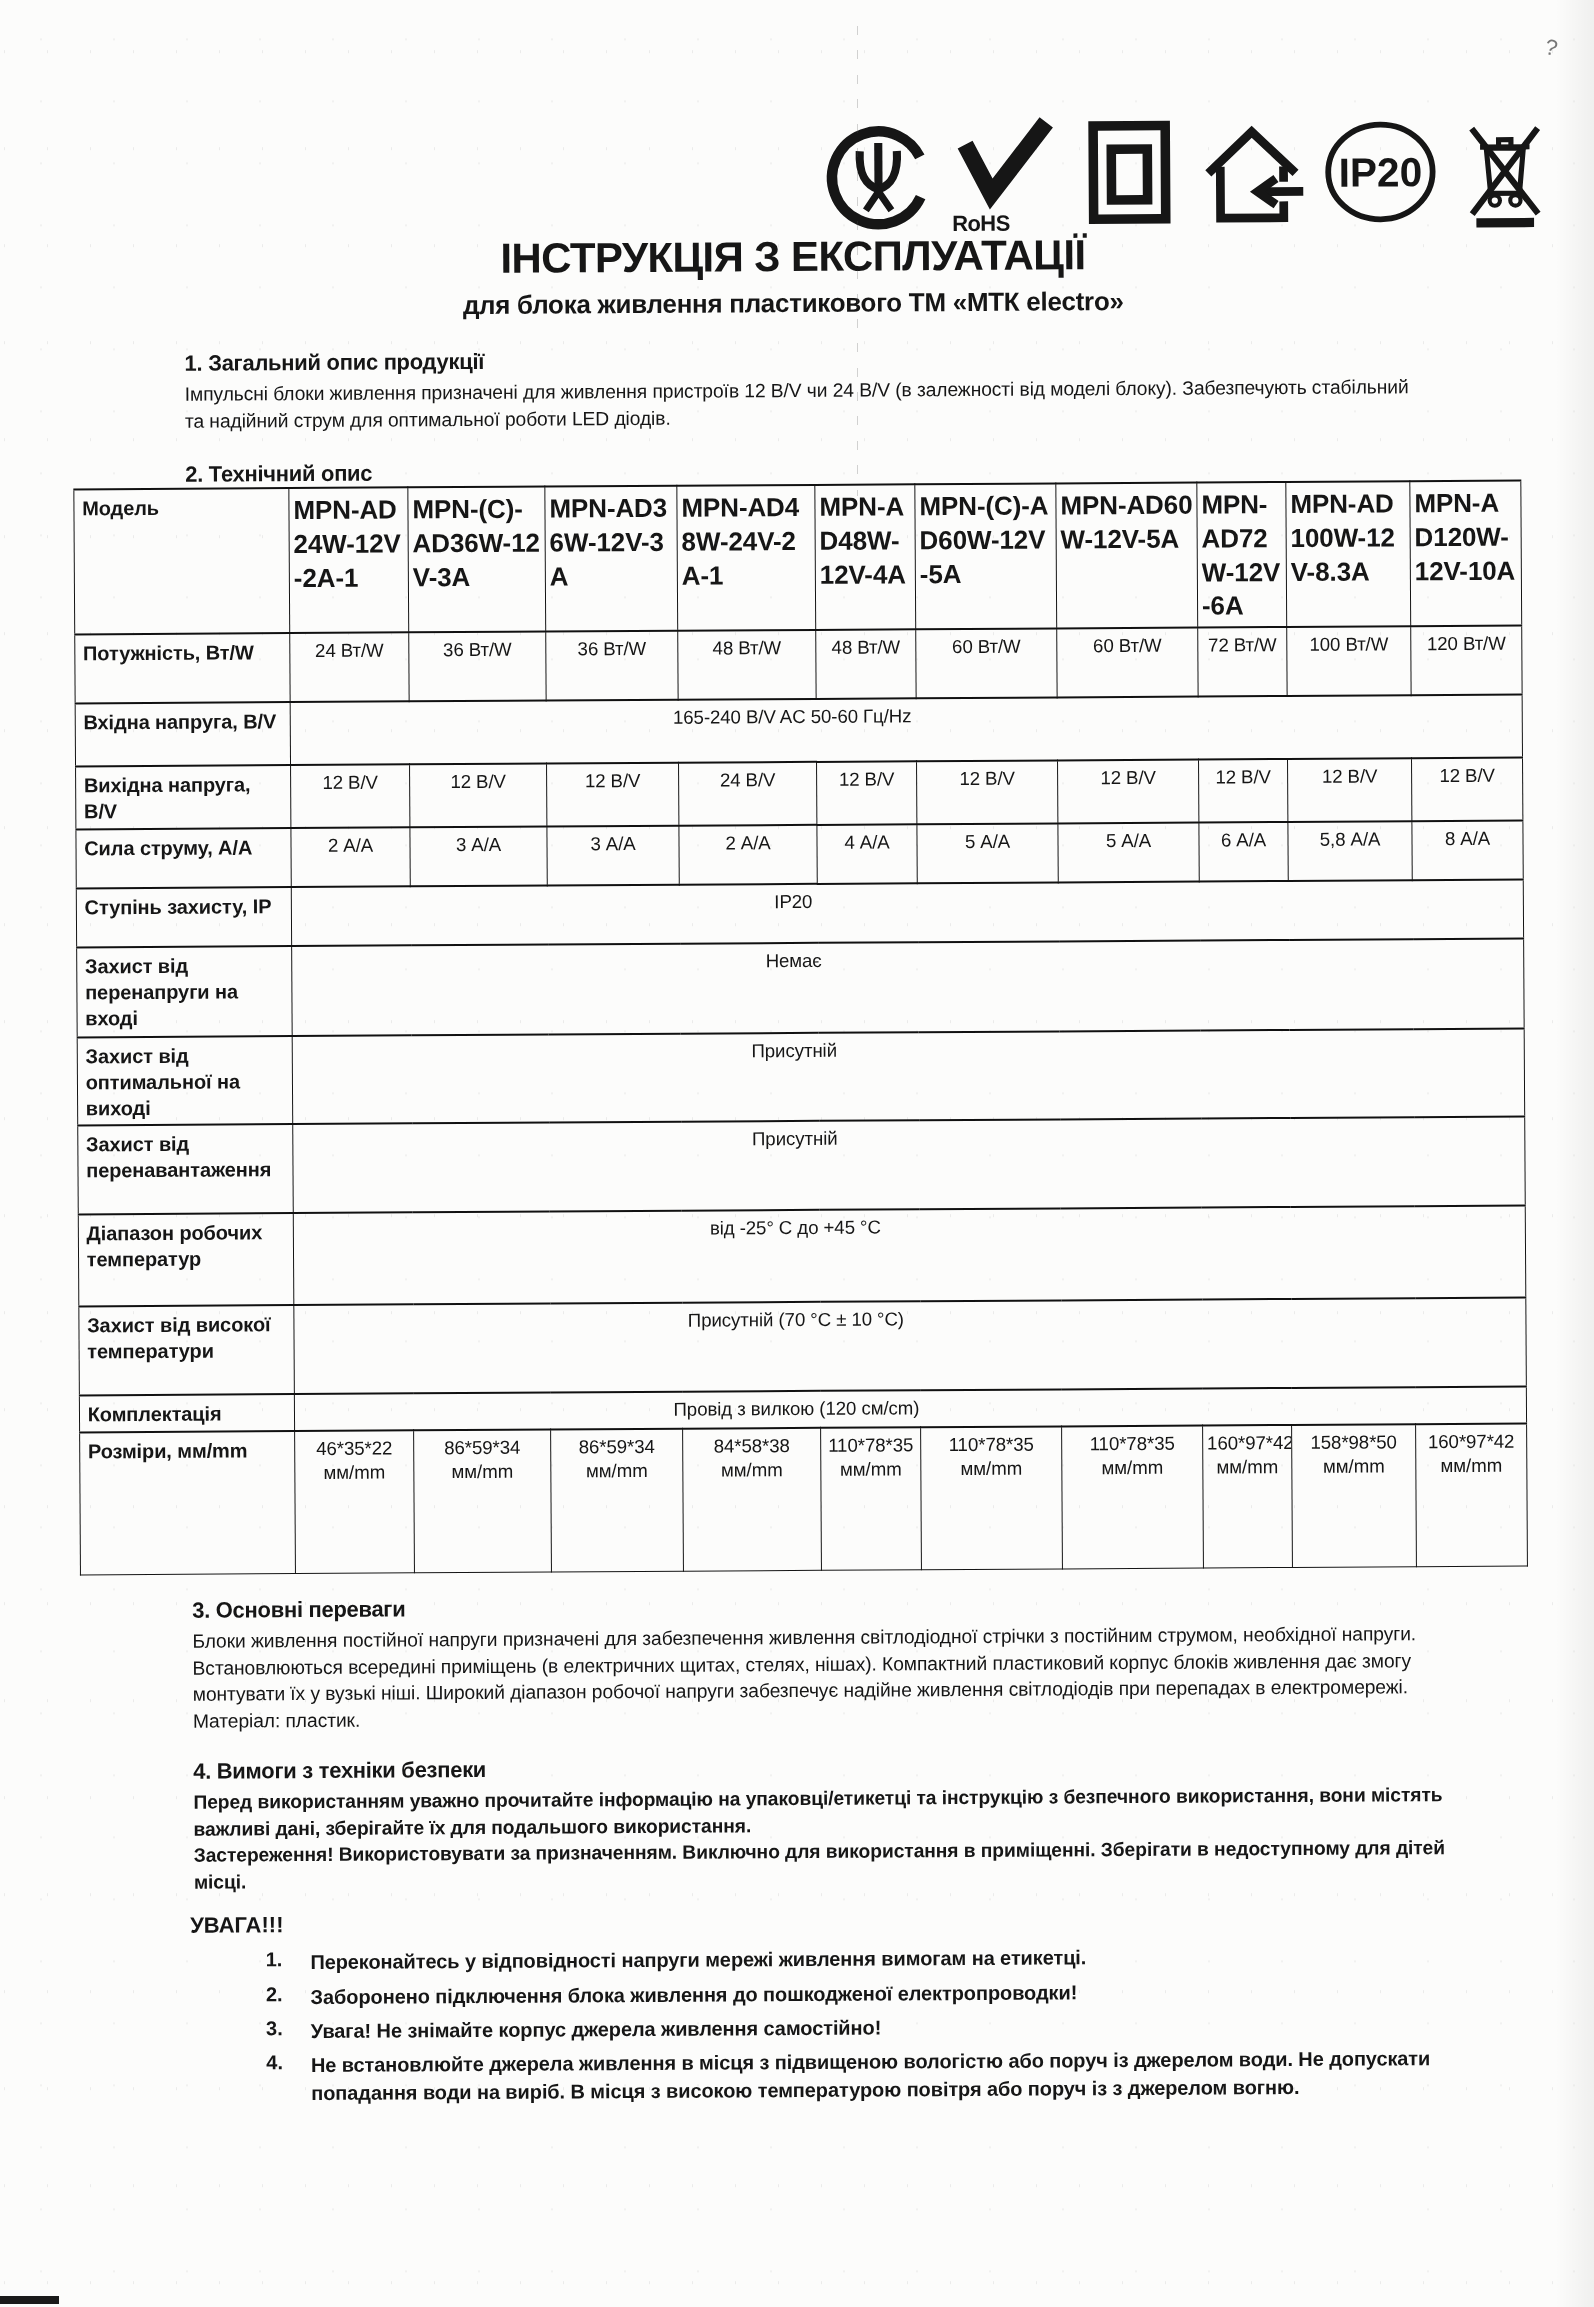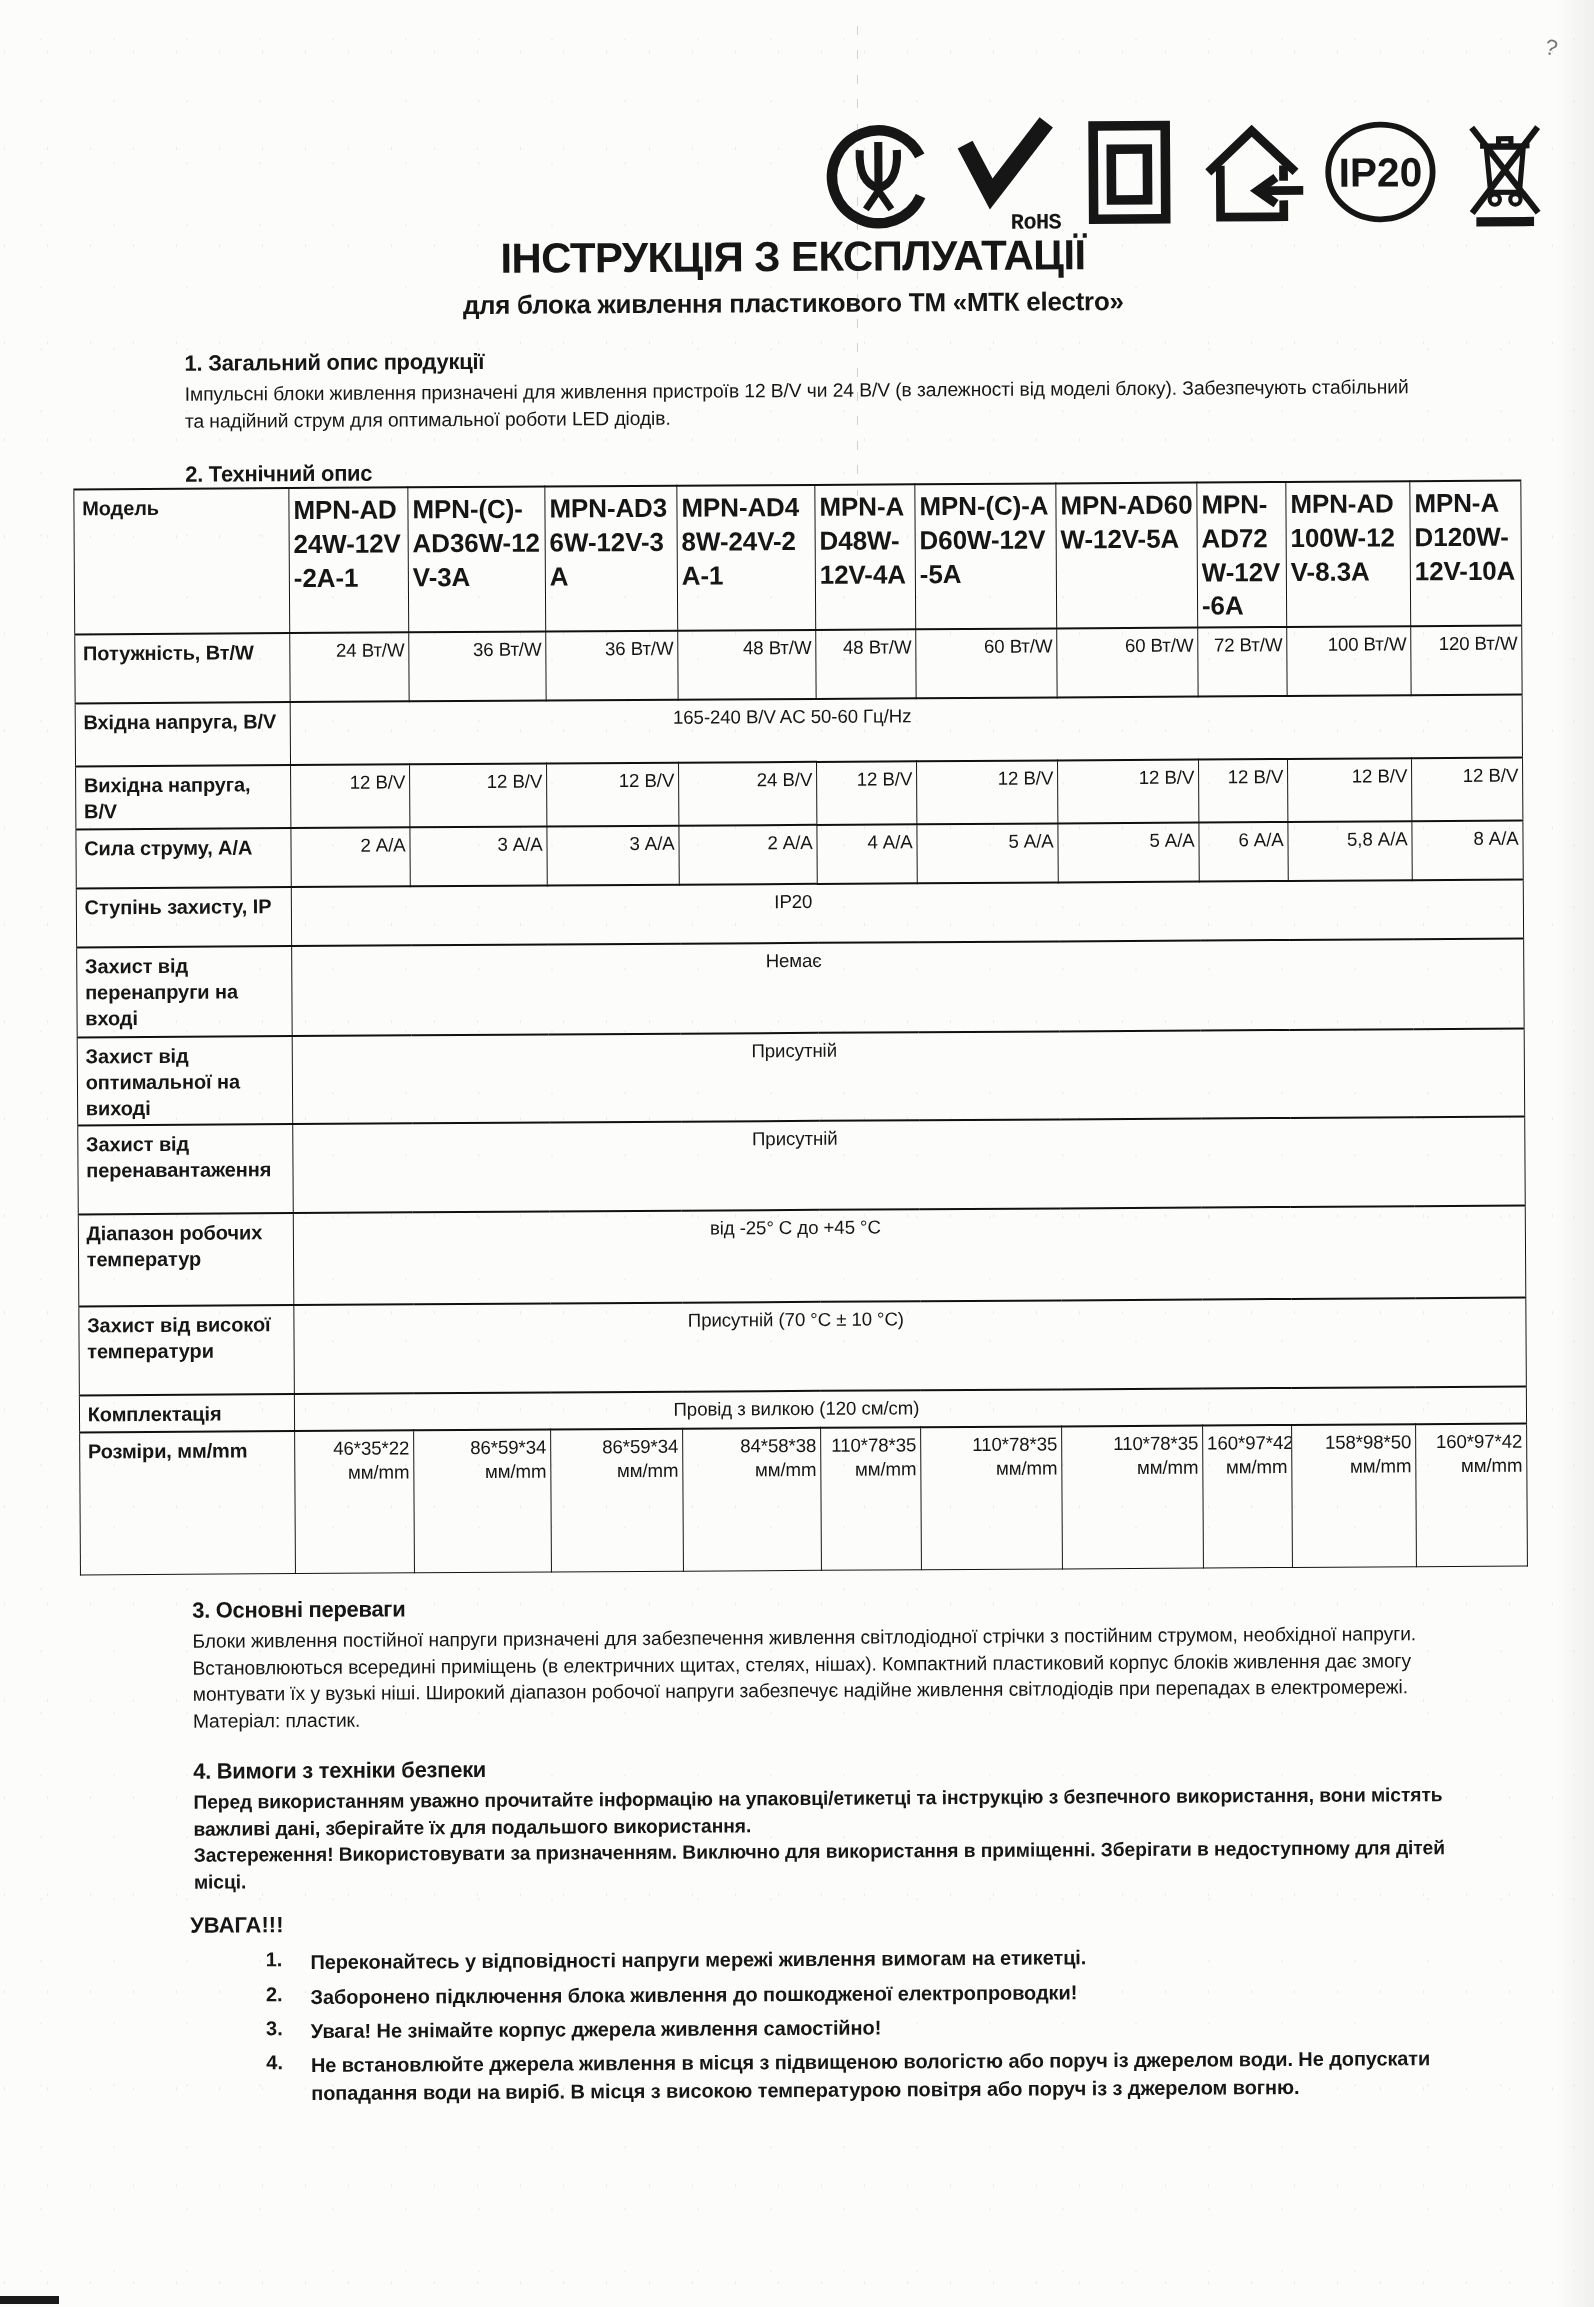--- a/index.html
+++ b/index.html
@@ -16,21 +16,21 @@
     background-position:4.5px 8.4px, 26px 3.2px, 0 0;
     overflow:hidden;
     font-family:"Liberation Sans","DejaVu Sans",sans-serif;
     color:#161616;
   }
   .sheet{position:absolute;inset:0;transform:rotate(-0.35deg);transform-origin:50% 40%;}
 
   
   .icon-row{position:absolute;top:114px;right:33px;display:flex;align-items:center;gap:15.4px;}
   .icon-row svg{display:block;}
-  .rohs-label{font-weight:bold;font-size:22px;letter-spacing:-0.6px;text-align:right;margin-top:-5.1px;font-family:Liberation Mono, monospace;}
+  .rohs-label{font-weight:bold;font-size:22px;letter-spacing:-0.6px;text-align:left;margin-top:-5.1px;}
 
   
   .doc-title{position:absolute;top:233px;left:0;width:100%;text-align:center;
     font-size:42px;font-weight:bold;letter-spacing:-0.6px;}
   .doc-subtitle{position:absolute;top:288px;left:0;width:100%;text-align:center;
     font-size:26px;font-weight:bold;letter-spacing:-0.3px;}
 
   .sec-head{font-size:22px;font-weight:bold;letter-spacing:-0.3px;margin:0 0 5.1px 0;}
   .body-text{font-size:19.3px;line-height:1.38;letter-spacing:-0.1px;margin:0;}
   .body-text.bold{font-weight:bold;}
@@ -46,21 +46,21 @@
   }
   .spec-table td,.spec-table th{
     border:1.3px solid #151515;
     vertical-align:top;padding:5.1px 3.9px 2.6px 3.9px;
     overflow:hidden;
   }
   .spec-table tr{border-top:2.6px solid #111;}
   .spec-table{border:1.9px solid #111;}
   .spec-table .lbl{font-weight:bold;text-align:left;padding-left:7.7px;font-size:20px;}
   .spec-table .model{font-weight:bold;text-align:left;word-break:break-all;font-size:26px;}
-  .spec-table .val{text-align:right;}
+  .spec-table .val{text-align:center;}
   .spec-table .merged{text-align:center;padding-right:232px;}
   .r-model{height:132px;} .r-pow{height:69px;} .r-in{height:63px;}
   .r-out{height:63px;} .r-cur{height:59px;} .r-ip{height:59px;}
   .r-si{height:90px;} .r-so{height:87px;} .r-ol{height:89px;}
   .r-tr{height:92px;} .r-ht{height:89px;} .r-kit{height:37px;} .r-sz{height:143px;}
 
   
   .sec3{position:absolute;top:1594px;left:188px;width:1254px;}
   .sec4{position:absolute;top:1755px;left:188px;width:1254px;}
   .attention{position:absolute;top:1909px;left:184px;width:1280px;}

